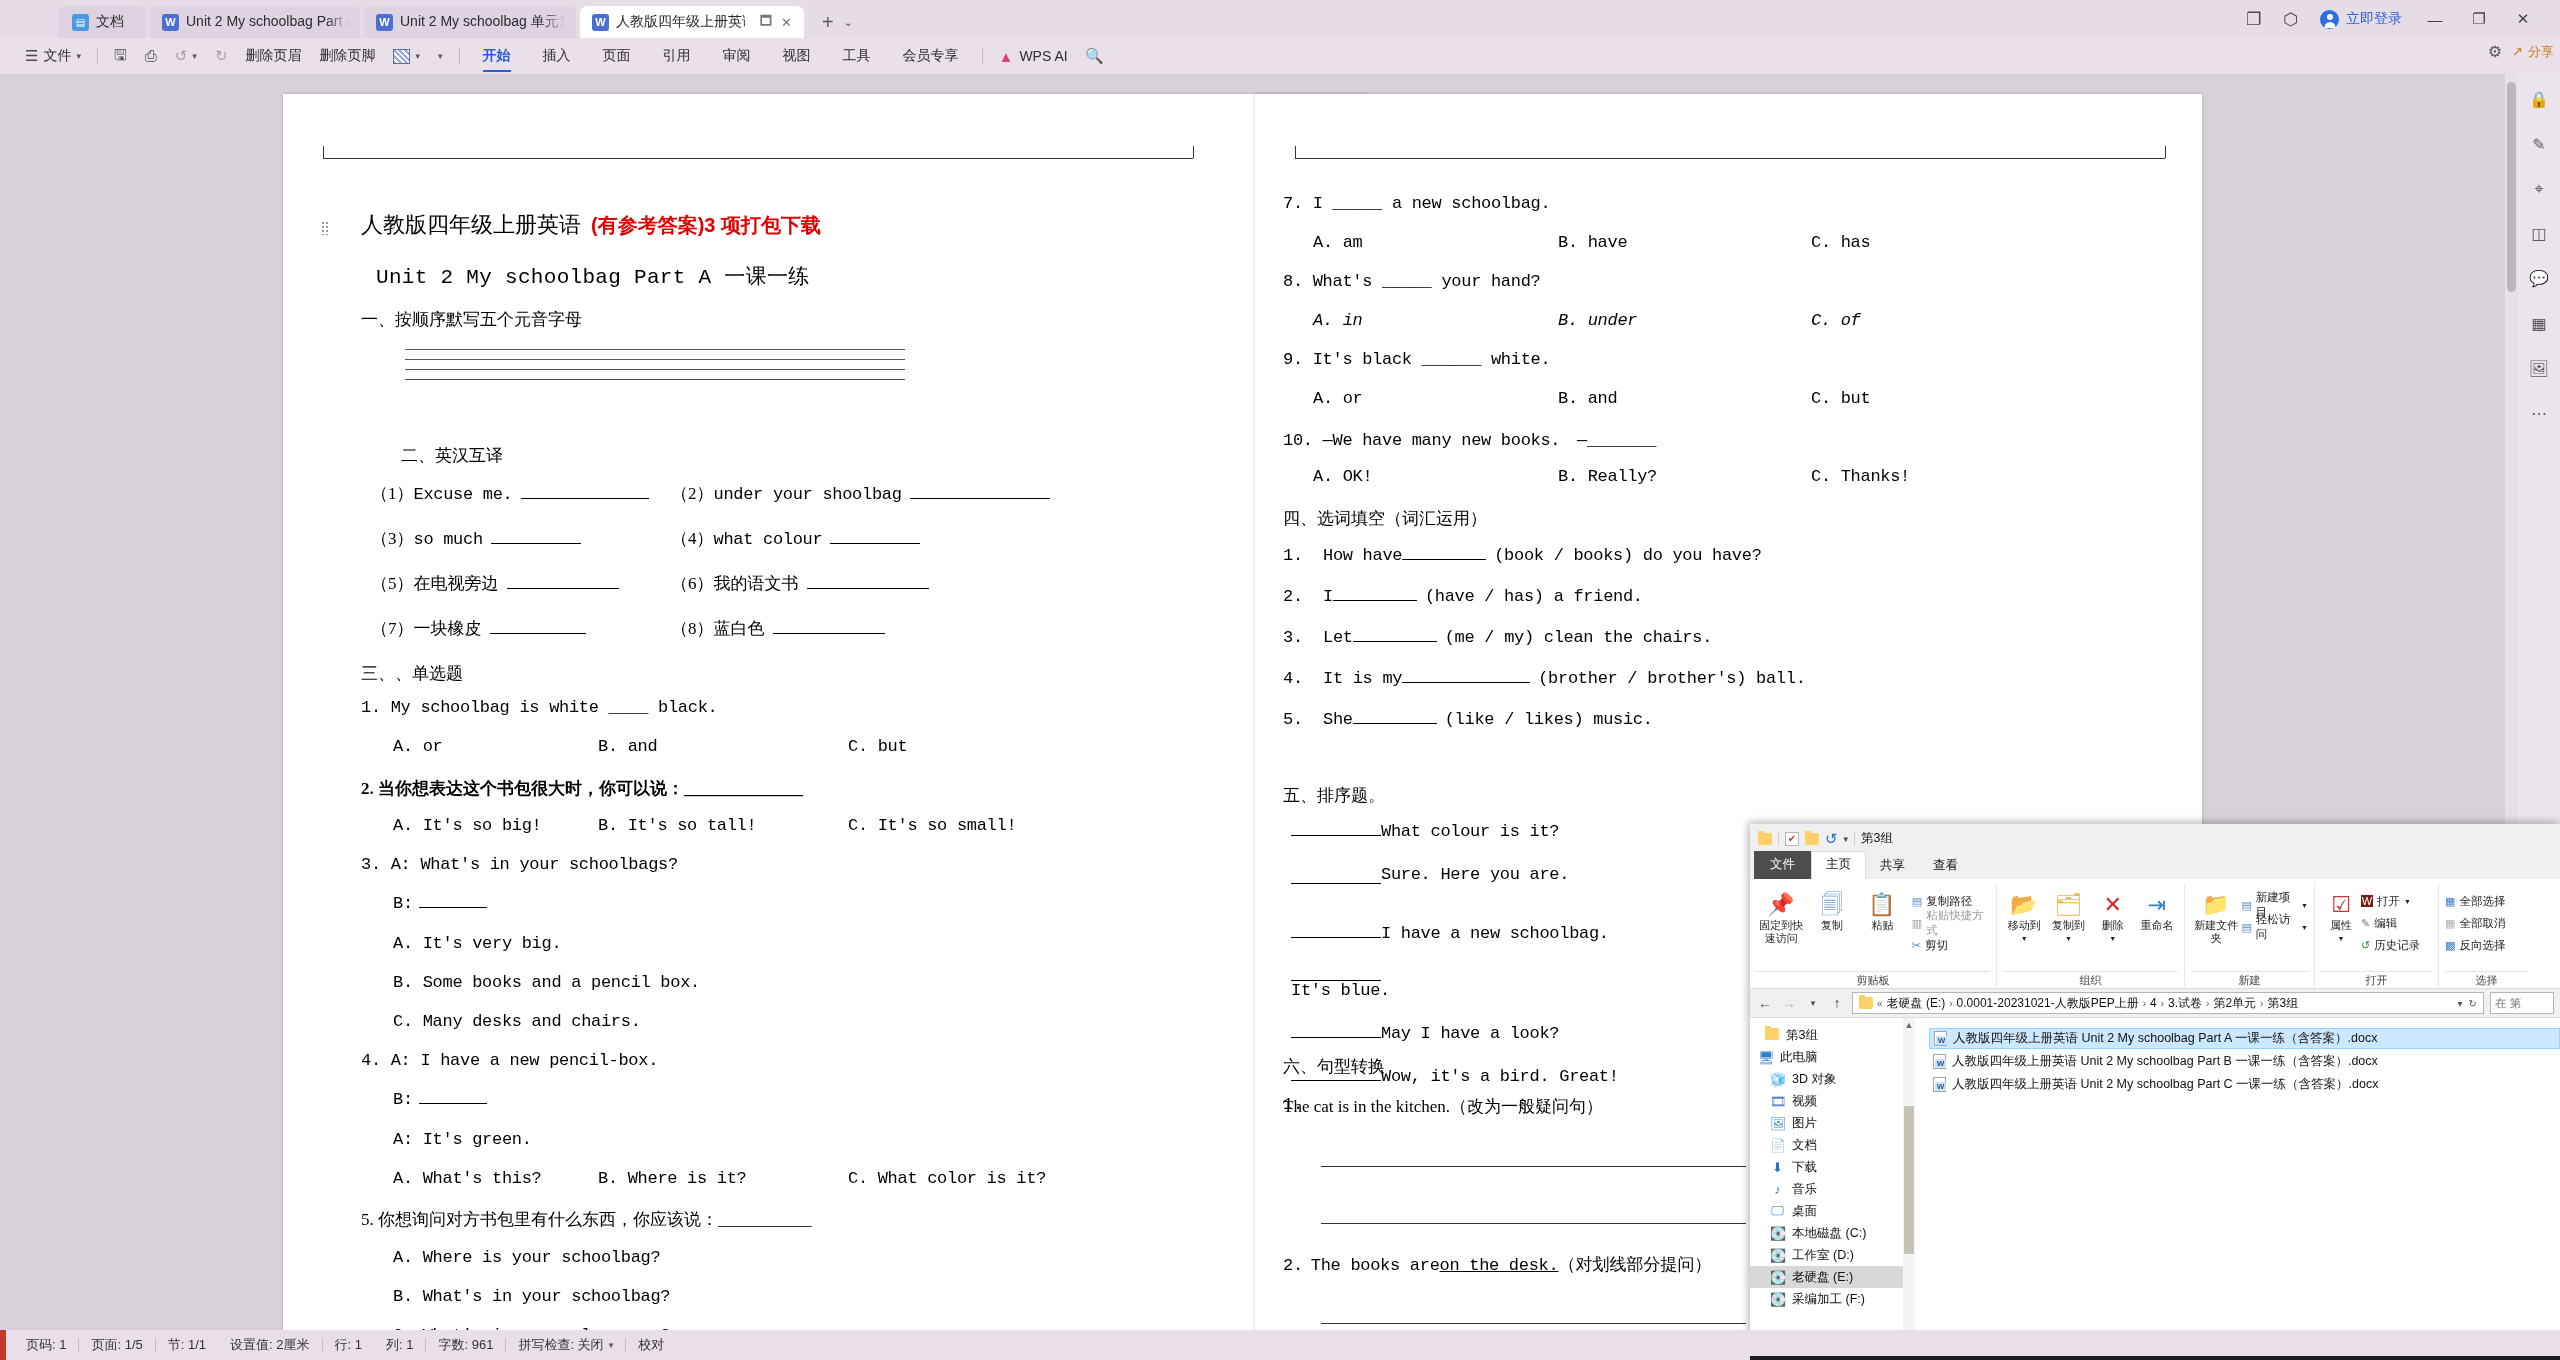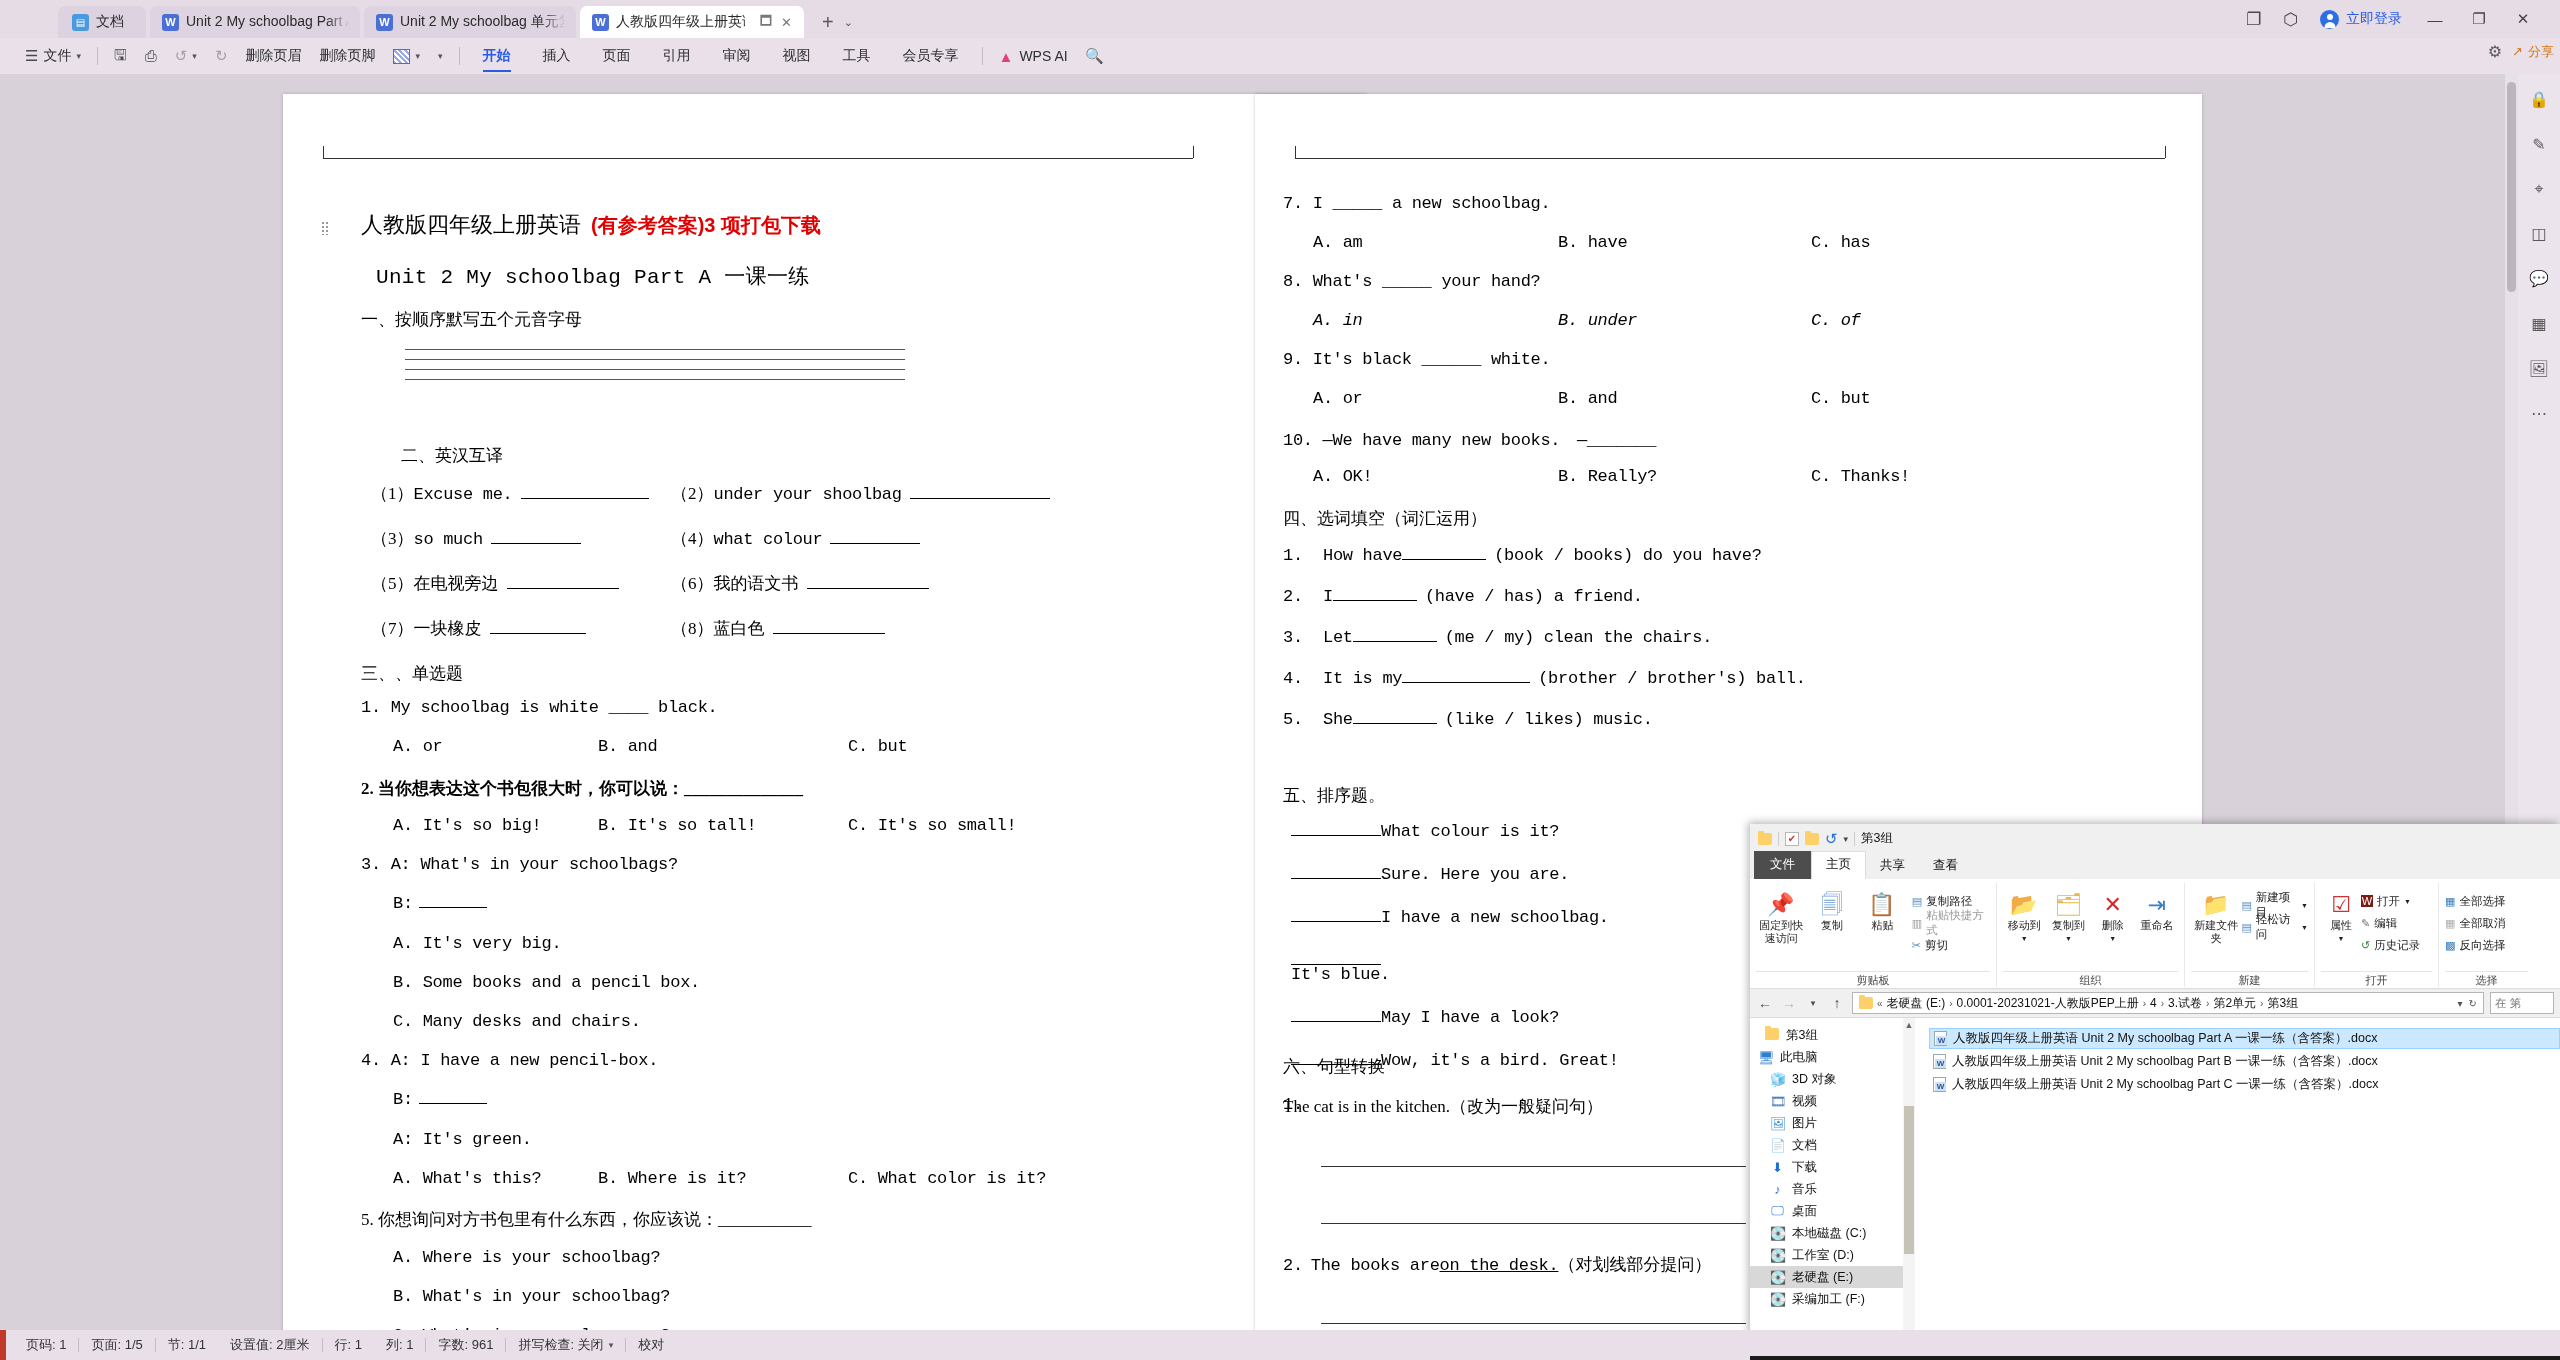--- a/index.html
+++ b/index.html
@@ -508,21 +508,21 @@
         </div>
       </div>
 
       <div class="t-sec" style="position:absolute; left:28px; top:690px;">五、排序题。</div>
 
       <div style="position:absolute; left:36px; top:728px;">
         <div style="display:flex; align-items:baseline; margin-bottom:24px;">
           <span class="ul" style="width:90px; height:14px;"></span>
           <span class="t-body">What colour is it?</span>
         </div>
-        <div style="display:flex; align-items:flex-start; margin-bottom:24px;">
+        <div style="display:flex; align-items:flex-end; margin-bottom:40px;">
           <span class="ul" style="width:90px; height:14px;"></span>
           <span class="t-body">Sure. Here you are.</span>
         </div>
         <div style="display:flex; align-items:baseline; margin-bottom:24px;">
           <span class="ul" style="width:90px; height:14px;"></span>
           <span class="t-body">I have a new schoolbag.</span>
         </div>
         <div style="display:flex; align-items:baseline; margin-bottom:24px;flex-direction:column;">
           <span class="ul" style="width:90px; height:14px;"></span>
           <span class="t-body">It's blue.</span>

